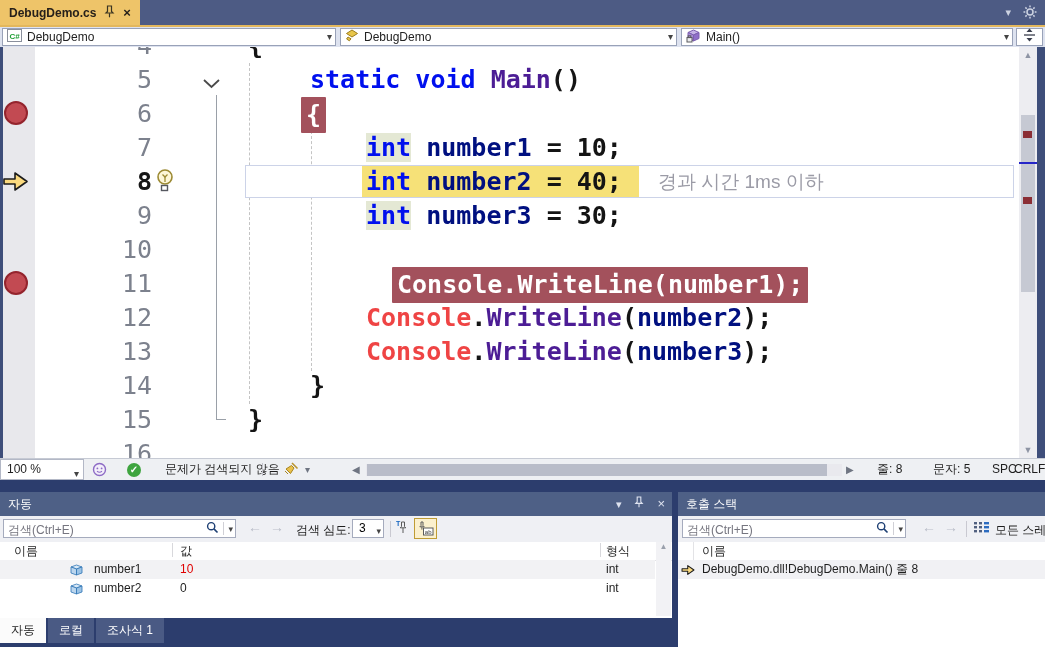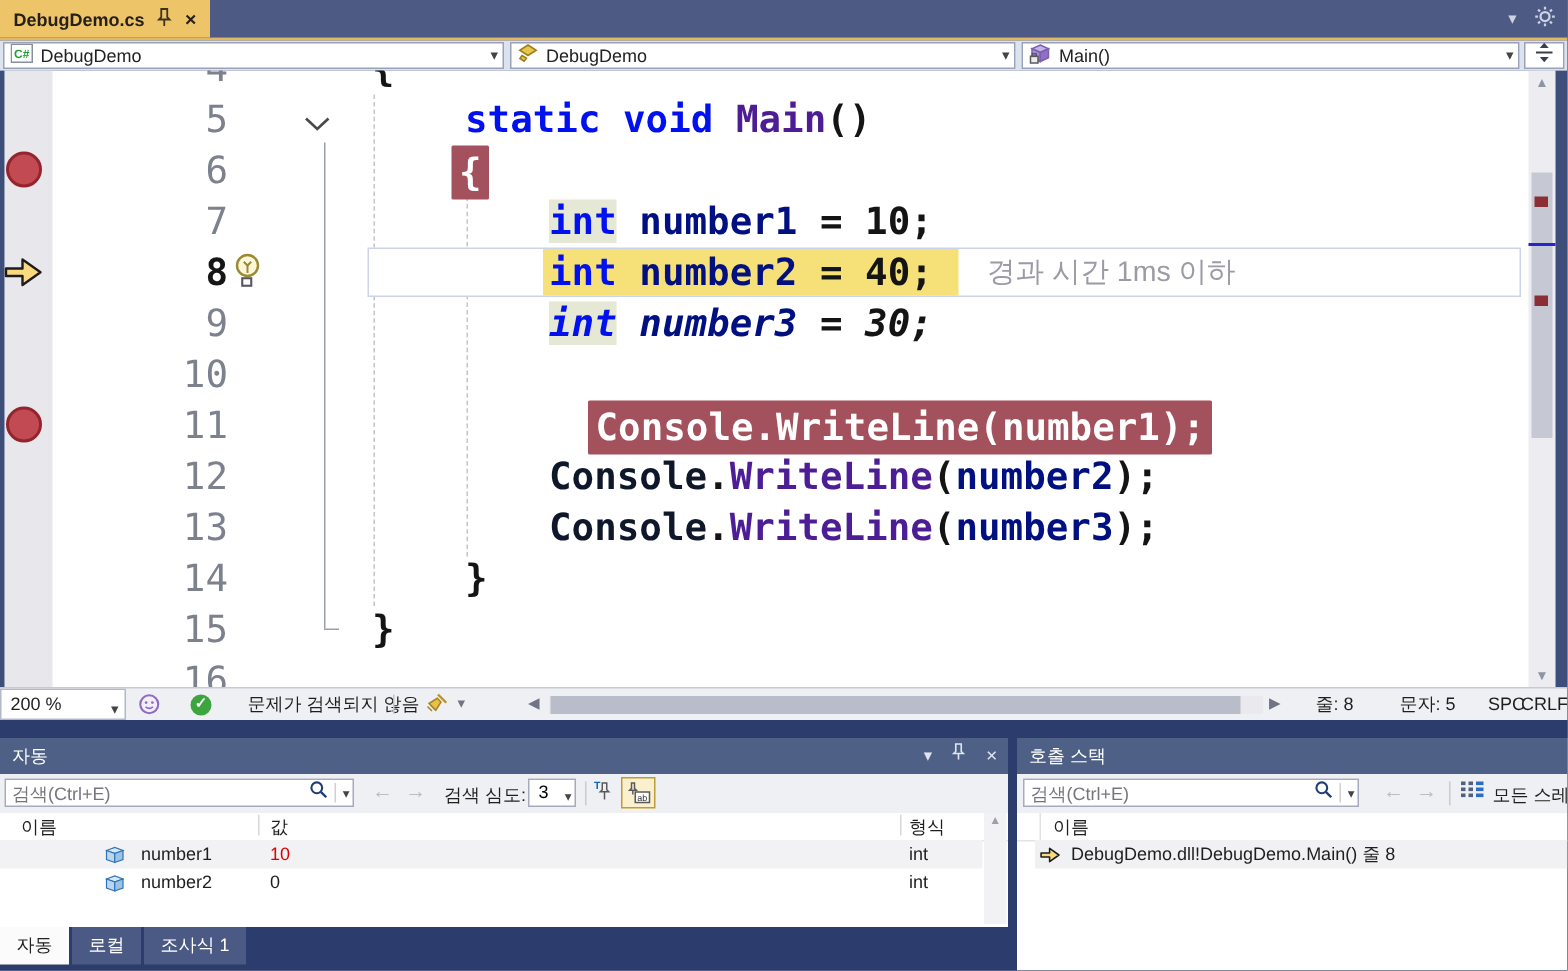--- a/index.html
+++ b/index.html
@@ -25,21 +25,21 @@
   .bpmargin{position:absolute;left:3px;top:0;width:32px;height:411px;background:#e8e8ec}
   .outline-line{position:absolute;left:216px;top:48px;width:1px;height:324px;background:#9aa0a8}
   .outline-elbow{position:absolute;left:216px;top:372px;width:10px;height:1px;background:#9aa0a8}
   .guide1{position:absolute;left:249px;top:16px;height:341px;width:0;border-left:1px dashed #c4c4c4}
   .guide2{position:absolute;left:311px;top:84px;height:240px;width:0;border-left:1px dashed #c4c4c4}
   .erow{position:absolute;left:0;width:1014px;height:34px}
   .lnum{position:absolute;left:30px;width:122px;text-align:right;
     font:400 25px/34px "DejaVu Sans Mono",monospace;color:#7c818d}
   .lnum.cur{color:#161616;font-weight:600}
   .codespan{position:absolute;top:0;font:600 25px/34px "DejaVu Sans Mono",monospace;white-space:pre}
-  .kw{color:#0010ee}.ty{color:#0f172a}.md{color:#4c1d95}.id{color:#001080}.pn{color:#141414}.wh{color:#fff}
+  .kw{color:#0010ee}.ty{color:#ef4444}.md{color:#4c1d95}.id{color:#001080}.pn{color:#141414}.wh{color:#fff}
   .hl{background:#e4e8d4}
   .bpstmt{background:#a3515c;padding:1px 5px;margin-left:-5px;border-radius:1px}
   .bpstmt .wh{color:#fff}
   .cur-border{position:absolute;left:245px;width:769px;height:33px;border:1px solid #ccd3e8;background:#fff;box-sizing:border-box}
   .cur-yellow{position:absolute;left:362px;width:277px;height:31px;background:#f6e178}
   .perftip{position:absolute;left:658px;font-size:19px;line-height:34px;color:#9b9ba6}
   .bpdot{position:absolute;left:4px;width:24px;height:24px;border-radius:50%;
     background:#c24a52;border:2px solid #94242d;box-sizing:border-box}
   .curarrow{position:absolute;left:2px}
   .bulb{position:absolute;left:155px}
@@ -87,21 +87,21 @@
   .hsep{position:absolute;top:2px;width:1px;height:14px;background:#d8d8dc}
   .rowsc{position:absolute;top:68px;left:0}
   .arow{position:absolute;left:0;width:655px;height:19px;font-size:12px;color:#1e1e1e}
   .arow.alt{background:#f2f2f4}
   .arow span{position:absolute;line-height:19px}
   .chg{color:#e00000}
   .tsb{position:absolute;right:1px;top:50px;width:15px;height:74px;background:#f2f2f5;text-align:center;color:#9aa0ac;font-size:8px}
   .ptabs{position:absolute;left:0;top:138px;height:25px;display:flex;gap:2px}
   .ptab{height:25px;padding:0 11px;font-size:12px;line-height:25px;background:#4a5a84;color:#fff}
   .ptab.active{background:#fbfbfb;color:#222}
-  .csrow{position:absolute;left:12px;right:0;height:19px;background:#f1f1f4;font-size:12px;color:#1e1e1e}
+  .csrow{position:absolute;left:0;right:0;height:19px;background:#f1f1f4;font-size:12px;color:#1e1e1e}
   .csrow span{position:absolute;left:24px;line-height:19px;white-space:nowrap}
   .csdiv{position:absolute;left:15px;top:50px;width:1px;height:18px;background:#e3e3e6}
 </style>
 </head>
 <body>
 
 <div class="tabbar">
   <div class="doctab">
     <span>DebugDemo.cs</span>
     <span>
@@ -226,21 +226,21 @@
         <polygon points="2,9 13,9 13,3 25,11.5 13,20 13,14 2,14" fill="#fbda7f" stroke="#1c1c1c" stroke-width="1.6" stroke-linejoin="round"></polygon>
       </svg></span>
     <span class="bulb" style="top: 121px;"><svg width="20" height="26" viewBox="0 0 20 26">
         <circle cx="10" cy="9" r="7" fill="#fdf6d8" stroke="#9c8a33" stroke-width="1.6"></circle>
         <path d="M10 9v5" stroke="#9c8a33" stroke-width="1.3" fill="none"></path>
         <path d="M7.5 6.5l2.5 2.5 2.5-2.5" fill="none" stroke="#9c8a33" stroke-width="1.3"></path>
         <rect x="6.5" y="17.5" width="6" height="5" fill="#fff" stroke="#55585f" stroke-width="1.4"></rect>
       </svg></span>
     <div class="erow" style="top: 152px;">
       <span class="lnum">9</span>
-      <span class="codespan" style="left: 366px; font-style: italic;"><span class="kw hl">int</span><span class="pn"> </span><span class="id">number3</span><span class="pn"> = </span><span class="pn">30;</span></span>
+      <span class="codespan" style="left: 366px;"><span class="kw hl">int</span><span class="pn"> </span><span class="id">number3</span><span class="pn"> = </span><span class="pn">30;</span></span>
     </div>
     <div class="erow" style="top: 186px;">
       <span class="lnum">10</span>
     </div>
     <div class="erow" style="top: 220px;">
       <span class="lnum">11</span>
       <span class="codespan bpstmt" style="left: 368px; margin-left: 24px;"><span class="wh">Console.WriteLine(number1);</span></span>
     </div>
     <div class="bpdot" style="top: 224px;"></div>
     <div class="erow" style="top: 254px;">
@@ -259,21 +259,21 @@
       <span class="lnum">15</span>
       <span class="codespan" style="left: 248px;"><span class="pn">}</span></span>
     </div>
     <div class="erow" style="top: 390px;">
       <span class="lnum">16</span>
     </div>
   </div>
 
 <div class="edstatus">
   <div class="zoomcombo">
-    <span>200 %</span>
+    <span>100 %</span>
     <span class="dd">▾</span>
   </div>
   <span class="abs" style="left:92px;top:3px">
     <svg width="15" height="15">
         <circle cx="7.5" cy="7.5" r="6" fill="#f3effa" stroke="#8d6bc5" stroke-width="1.4"></circle>
         <circle cx="5.4" cy="6.4" r="0.9" fill="#8d6bc5"></circle>
         <circle cx="9.6" cy="6.4" r="0.9" fill="#8d6bc5"></circle>
         <path d="M5 9.2q2.5 2 5 0" fill="none" stroke="#8d6bc5" stroke-width="1.1"></path>
       </svg>
   </span>

